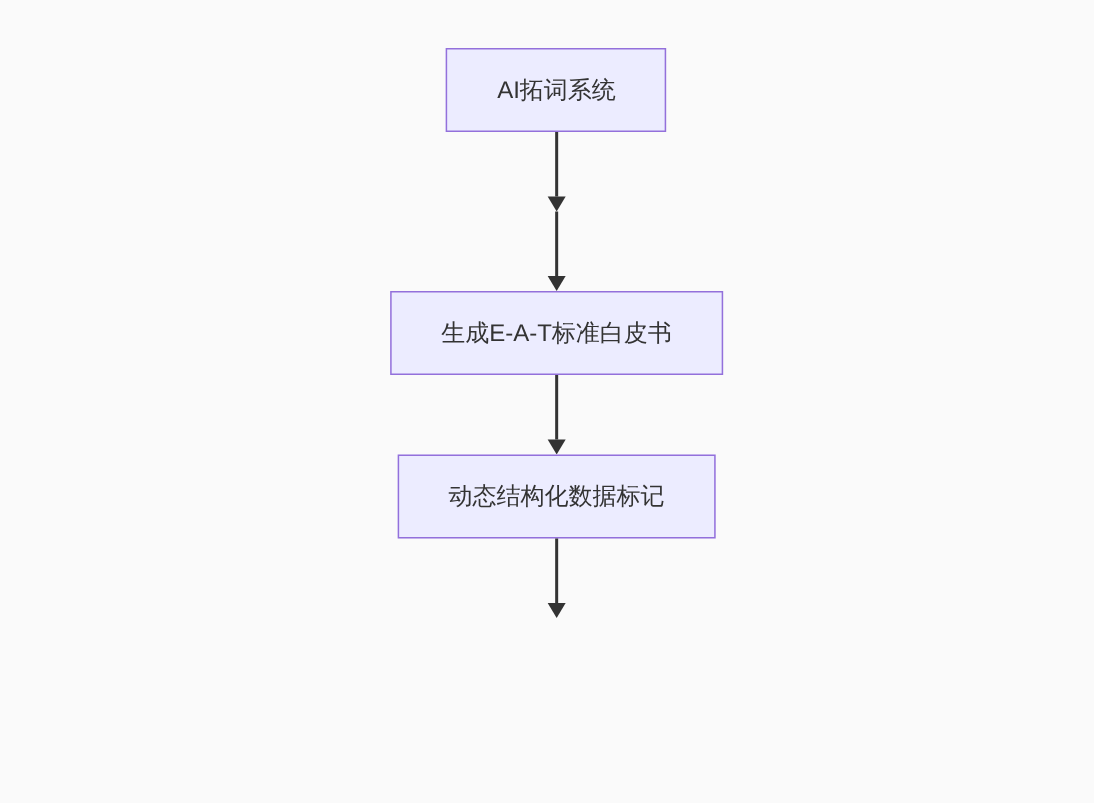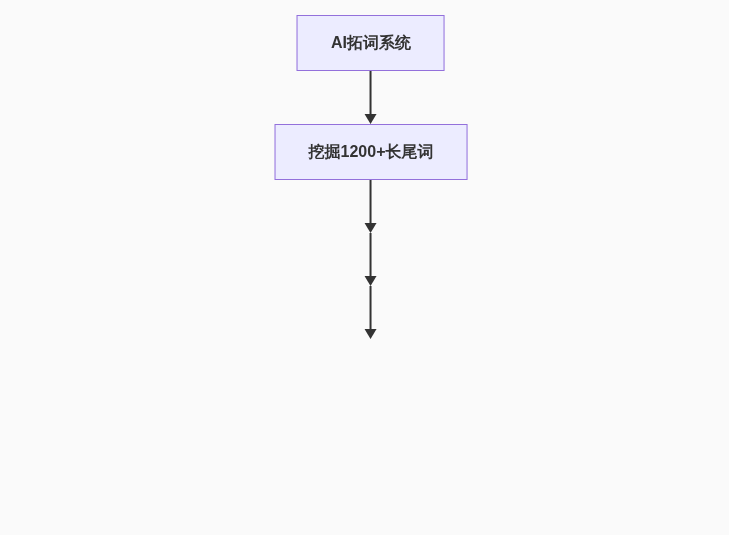--- a/index.html
+++ b/index.html
@@ -10,26 +10,25 @@
     width: 729px;
     height: 535px;
     background: #fafafa;
     overflow: hidden;
     position: relative;
     font-family: "Liberation Sans", sans-serif;
   }
   .flow {
     position: absolute;
     left: 371px;
-    top: 15px;
+    top: 32px;
     transform: translateX(-50%);
     display: flex;
     flex-direction: column;
     align-items: center;
-    font-weight: bold;
   }
   .node {
     box-sizing: border-box;
     height: 56px;
     padding: 0 33px;
     background: #ECECFF;
     border: 1px solid #9370DB;
     display: flex;
     align-items: center;
     justify-content: center;
@@ -62,33 +61,34 @@
 
 <div class="flow">
 
   <div class="node">AI拓词系统</div>
 
   <div class="edge">
     <div class="edge-line"></div>
     <div class="edge-head"></div>
   </div>
 
-  <div class="node">挖掘1200+长尾词</div>
 
   <div class="edge">
     <div class="edge-line"></div>
     <div class="edge-head"></div>
   </div>
 
+  <div class="node">生成E-A-T标准白皮书</div>
 
   <div class="edge">
     <div class="edge-line"></div>
     <div class="edge-head"></div>
   </div>
 
+  <div class="node">动态结构化数据标记</div>
 
   <div class="edge">
     <div class="edge-line"></div>
     <div class="edge-head"></div>
   </div>
 
 
 </div>
 
 </body></html>

